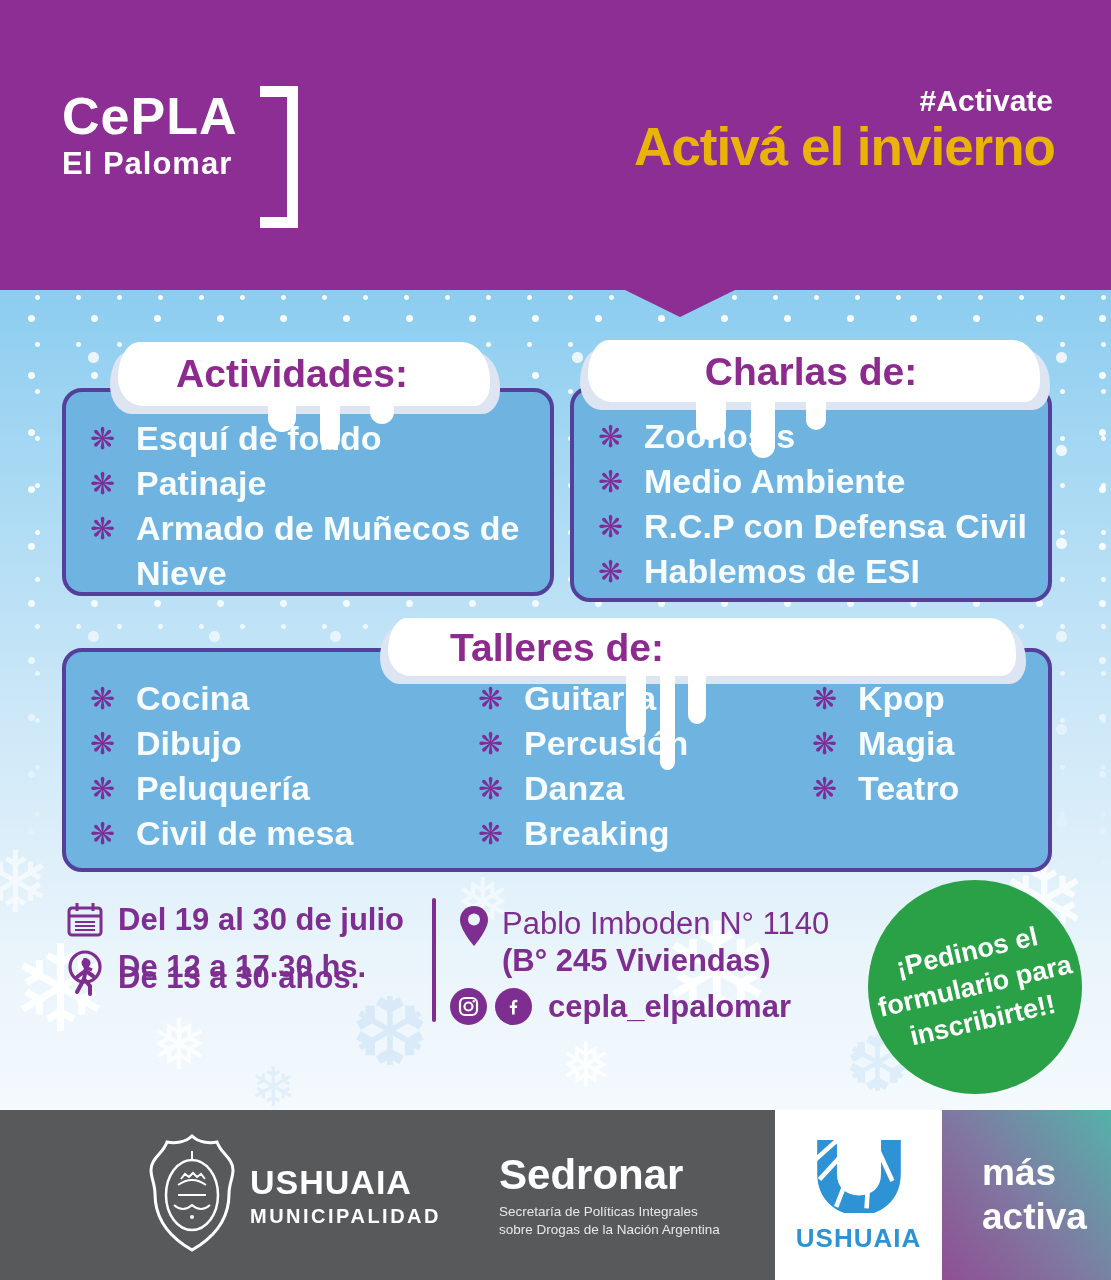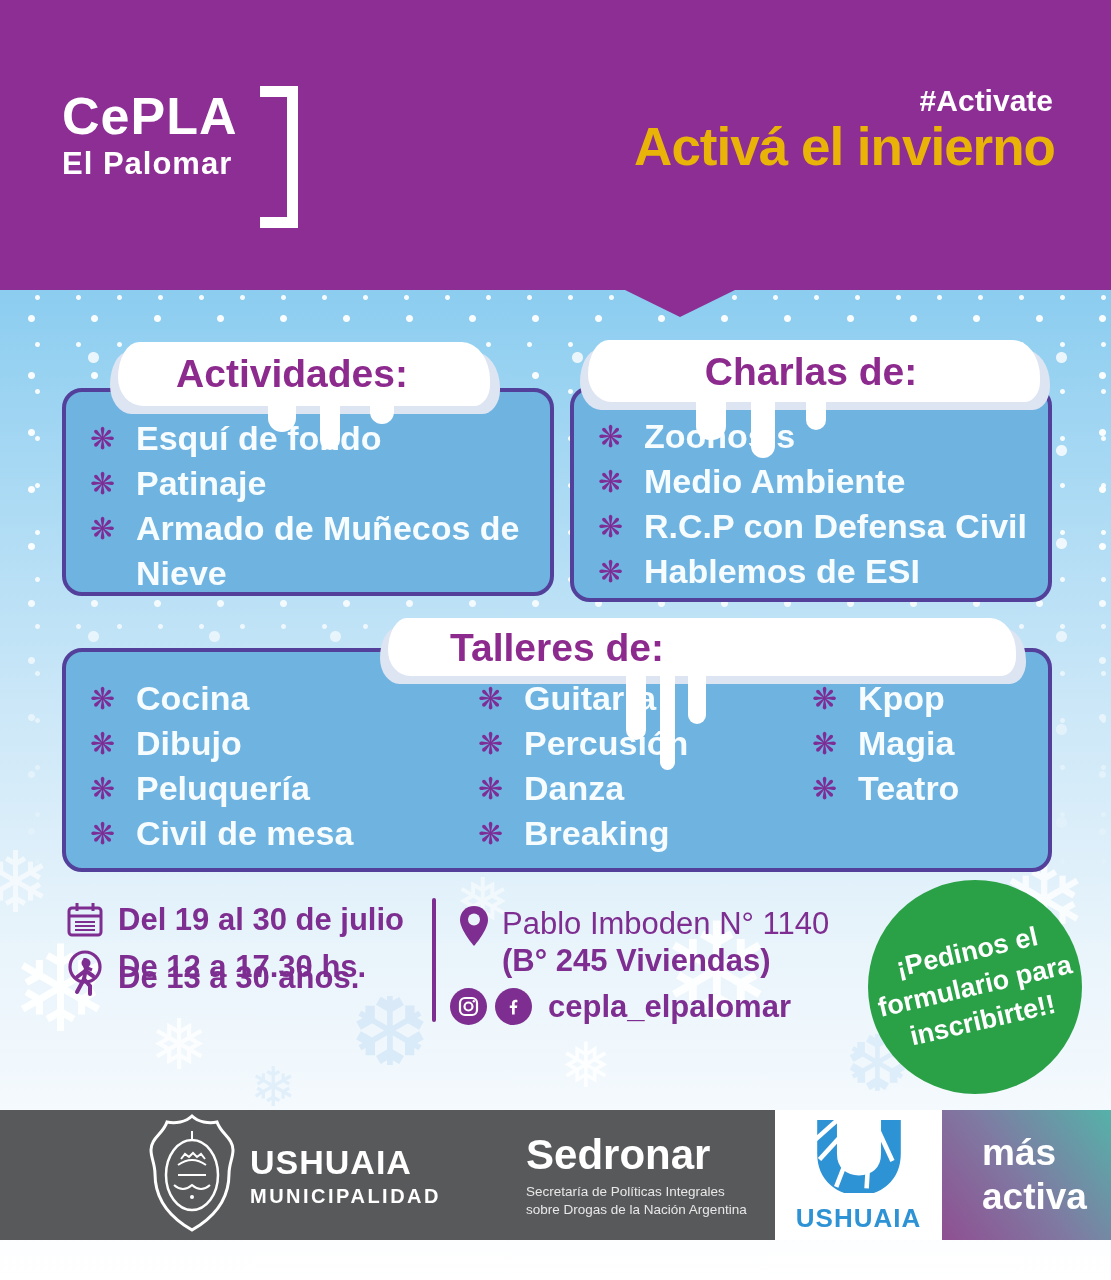--- a/index.html
+++ b/index.html
@@ -96,26 +96,26 @@
   .social{position:absolute;left:450px;top:988px;display:flex;align-items:center;gap:8px;z-index:2;}
   .social-handle{color:#7d2e90;font-size:31px;font-weight:700;margin-left:8px;}
   .circle-icon{width:37px;height:37px;border-radius:50%;background:#7d2e90;display:flex;align-items:center;justify-content:center;}
 
   
   .badge{position:absolute;left:868px;top:880px;width:214px;height:214px;border-radius:50%;background:#2aa147;
     display:flex;align-items:center;justify-content:center;z-index:6;}
   .badge-text{transform:rotate(-13deg);text-align:center;color:#fff;font-size:27px;font-weight:700;line-height:1.3;}
 
   
-  .footer{position:absolute;left:0;top:1110px;width:100%;height:130px;display:flex;z-index:7;}
+  .footer{position:absolute;left:0;top:1110px;width:100%;height:170px;display:flex;z-index:7;}
   .f-gray{width:775px;background:#58595b;display:flex;align-items:center;padding-left:148px;color:#fff;}
   .muni{margin-left:14px;}
   .muni-name{font-size:34px;font-weight:700;letter-spacing:1px;}
   .muni-sub{font-size:20px;font-weight:700;letter-spacing:2.5px;margin-top:3px;}
-  .sedronar{margin-left:85px;}
+  .sedronar{margin-left:58px;}
   .sed-name{font-size:42px;font-weight:700;}
   .sed-sub{font-size:13.5px;line-height:1.3;margin-top:4px;color:#e8e8e8;}
   .f-white{width:167px;background:#ffffff;display:flex;flex-direction:column;align-items:center;justify-content:center;}
   .f-white .uname{color:#2e93d5;font-size:26px;font-weight:700;letter-spacing:1px;margin-top:6px;}
   .f-grad{flex:1;background:linear-gradient(52deg,#8f4f92 0%,#7f7aa2 48%,#55b2a9 100%);
     display:flex;align-items:center;padding-left:40px;}
   .mas{color:#fff;font-size:37px;font-weight:700;line-height:1.18;}
 </style>
 </head>
 <body>

